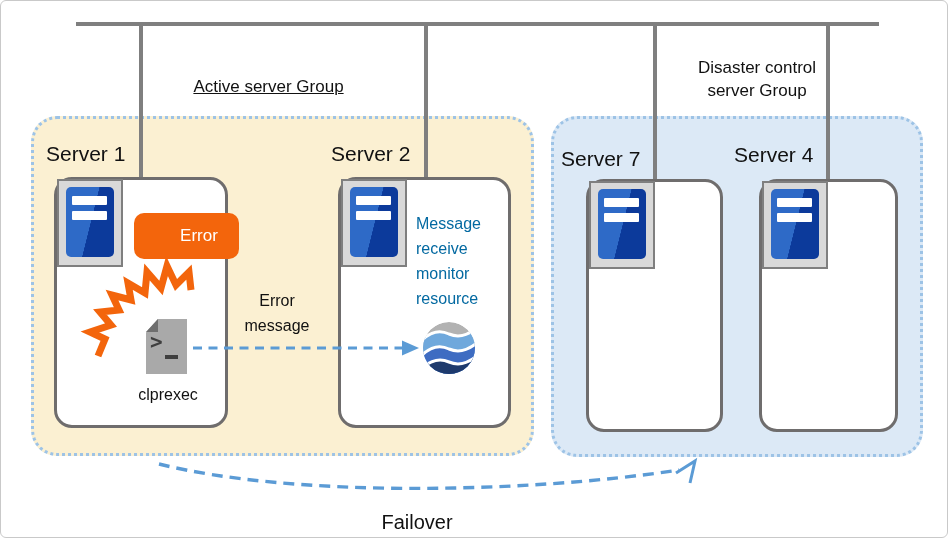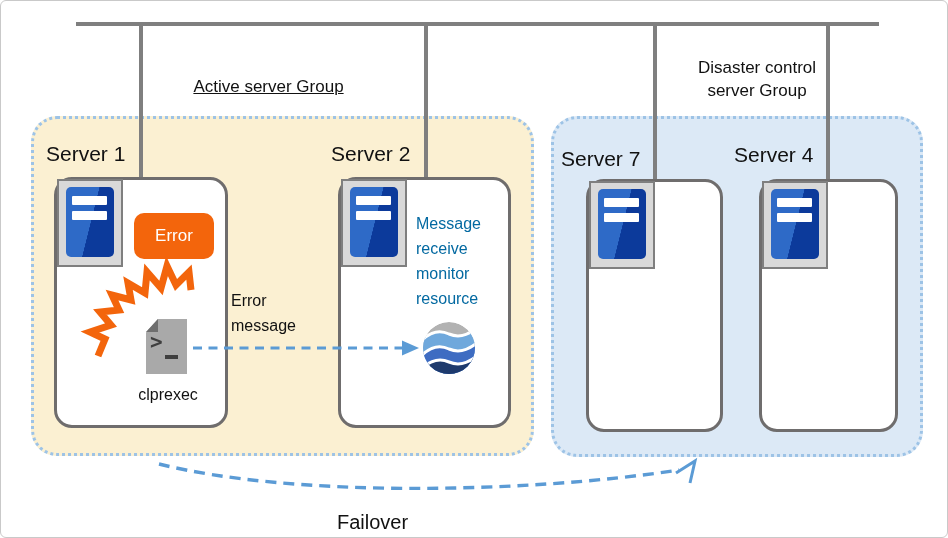--- a/index.html
+++ b/index.html
@@ -31,34 +31,34 @@
   .server-label{position:absolute;color:#111;font-size:21px;z-index:3;white-space:nowrap;}
   
   .icon-frame{position:absolute;left:0px;top:-1px;width:66px;height:88px;background:#d9d9d9;border:2px solid #7f7f7f;box-sizing:border-box;z-index:3;}
   .srv{position:absolute;left:7px;top:6px;width:48px;height:70px;border-radius:5px;
        background:linear-gradient(104deg,#2e6ac7 51%,#0c3a9b 51.5%);}
   .srv .bar{position:absolute;left:6px;width:35px;height:9px;background:#ffffff;border-radius:1px;}
   .srv .bar.b1{top:9px;}
   .srv .bar.b2{top:24px;}
   
   .error-badge{position:absolute;left:133px;top:212px;width:80px;height:46px;background:#f3650c;border-radius:10px;
-    color:#ffffff;font-size:17px;display:flex;align-items:center;justify-content:center;z-index:4;}
+    color:#ffffff;font-size:17px;display:flex;align-items:center;justify-content:center;z-index:4;padding-left:25px;}
   
   .doc{position:absolute;left:145px;top:318px;width:41px;height:55px;z-index:4;}
   .doc .page{position:absolute;inset:0;background:#a9a9a9;
     clip-path:polygon(29% 0,100% 0,100% 100%,0 100%,0 24%);}
   .doc .fold{position:absolute;left:0;top:0;width:12px;height:13px;background:#6e6e6e;
     clip-path:polygon(100% 0,100% 100%,0 100%);}
   .doc .prompt{position:absolute;left:4px;top:13px;color:#3f3f3f;font-family:"DejaVu Sans Mono",monospace;
     font-weight:bold;font-size:21px;line-height:21px;}
   .doc .underscore{position:absolute;left:19px;top:36px;width:13px;height:4px;background:#3f3f3f;}
   
   .cmd-label{position:absolute;left:107px;top:385px;width:120px;text-align:center;color:#111;font-size:16px;z-index:4;}
   .resource-label{position:absolute;left:415px;top:210px;width:95px;color:#0369a1;font-size:16px;line-height:25px;z-index:4;}
-  .flow-label{position:absolute;color:#111;font-size:16px;line-height:25px;text-align:left;z-index:4;}
+  .flow-label{position:absolute;color:#111;font-size:16px;line-height:25px;text-align:center;z-index:4;}
   .flow-label.errmsg{left:230px;top:287px;width:92px;}
   .flow-label.failover{left:336px;top:509px;width:160px;font-size:20px;}
   
   svg.overlay{position:absolute;left:0;top:0;z-index:5;pointer-events:none;}
 </style>
 </head>
 <body>
 
 <div class="canvas">
 

